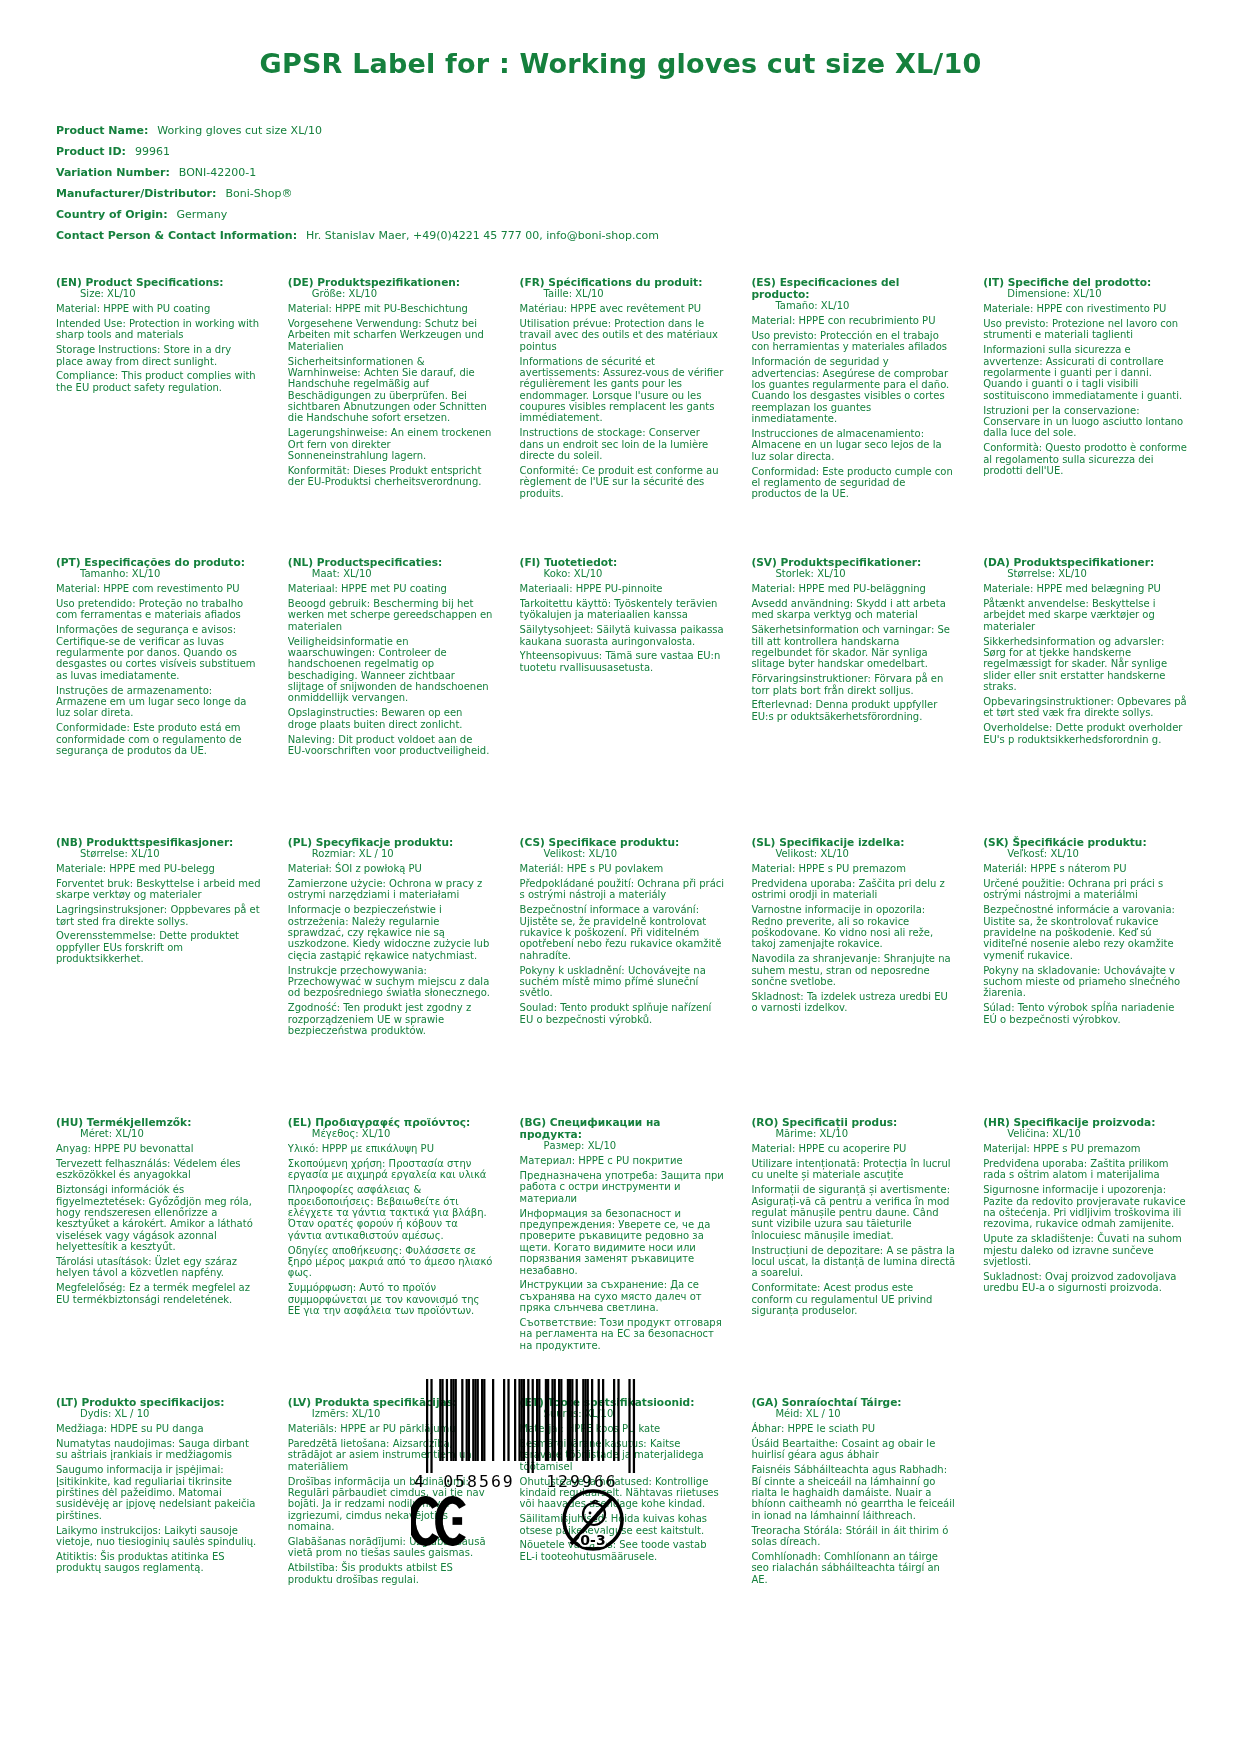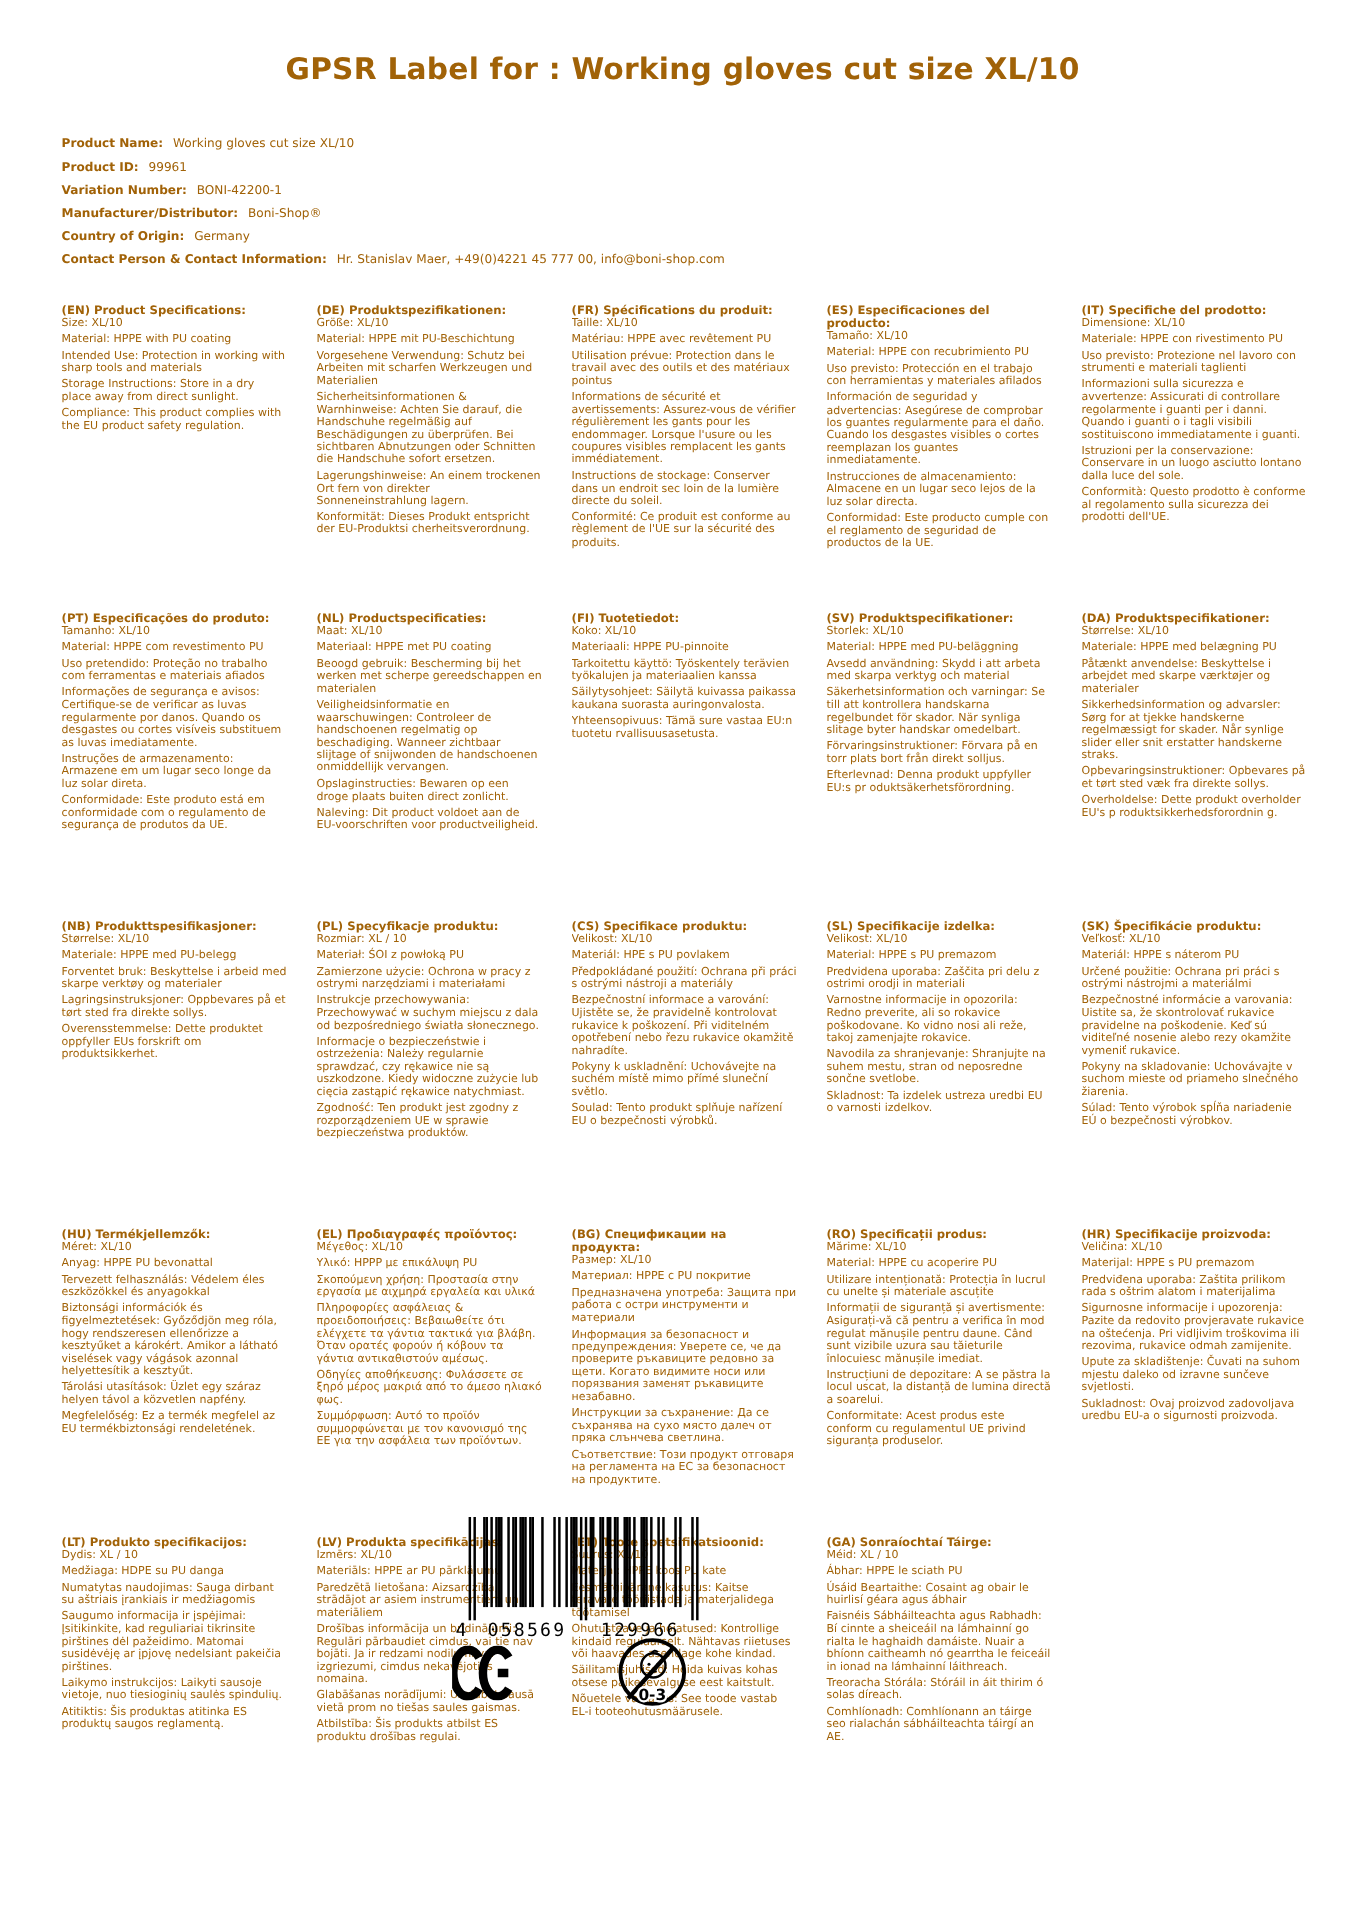--- a/index.html
+++ b/index.html
@@ -1,39 +1,39 @@
 <!DOCTYPE html>
 <html><head>
 <meta charset="utf-8">
 <style>
   * { box-sizing: border-box; }
   html, body { margin: 0; padding: 0; background: #fff; }
   .page {
     position: relative; width: 1241px; height: 1754px;
-    background: #ffffff; color: #a16207;
+    background: #ffffff; color: #15803d;
     font-family: "DejaVu Sans", "Liberation Sans", sans-serif;
     overflow: hidden;
     text-decoration: underline;
   }
   .title {
     position: absolute; top: 48px; left: 0; right: 0;
     text-align: center; font-size: 27px; font-weight: 700; letter-spacing: .2px;
   }
   .product-info { position: absolute; left: 56px; top: 120px; font-size: 11px; }
   .pi-row { height: 21px; line-height: 21px; white-space: nowrap; }
   .pi-label { font-weight: 700; padding-right: 9px; }
   .specs-grid {
     position: absolute; left: 56px; top: 276px; width: 1132px;
     display: grid; grid-template-columns: repeat(5, 1fr);
     column-gap: 27px; grid-auto-rows: 280px; align-items: start;
   }
   .spec-block { font-size: 10px; line-height: 1.14; overflow: hidden; max-height: 278px; }
   .spec-title { font-weight: 700; font-size: 10.6px; }
   .spec-para { margin-top: 3.5px; word-wrap: break-word; }
-  .spec-para.first { margin-top: 0; }
+  .spec-para.first { margin-top: 0; margin-left: 24px; }
   .barcode { position: absolute; left: 412px; top: 1379px; }
   .barcode svg rect { fill: #000; }
   .barcode text { font-family: "DejaVu Sans Mono", monospace; font-size: 16.5px; letter-spacing: 2px; fill: #000; }
   .ce-mark { position: absolute; left: 411px; top: 1496px; }
   .age-mark { position: absolute; left: 559px; top: 1484px; }
 </style>
 </head>
 <body>
 
 <div class="page">
@@ -156,22 +156,22 @@
         <div class="spec-para">Materiale: HPPE med PU-belegg</div>
         <div class="spec-para">Forventet bruk: Beskyttelse i arbeid med skarpe verktøy og materialer</div>
         <div class="spec-para">Lagringsinstruksjoner: Oppbevares på et tørt sted fra direkte sollys.</div>
         <div class="spec-para">Overensstemmelse: Dette produktet oppfyller EUs forskrift om produktsikkerhet.</div>
       </div>
       <div class="spec-block">
         <div class="spec-title">(PL) Specyfikacje produktu:</div>
         <div class="spec-para first">Rozmiar: XL / 10</div>
         <div class="spec-para">Materiał: ŚOI z powłoką PU</div>
         <div class="spec-para">Zamierzone użycie: Ochrona w pracy z ostrymi narzędziami i materiałami</div>
+        <div class="spec-para">Informacje o bezpieczeństwie i ostrzeżenia: Należy regularnie sprawdzać, czy rękawice nie są uszkodzone. Kiedy widoczne zużycie lub cięcia zastąpić rękawice natychmiast.</div>
         <div class="spec-para">Instrukcje przechowywania: Przechowywać w suchym miejscu z dala od bezpośredniego światła słonecznego.</div>
-        <div class="spec-para">Informacje o bezpieczeństwie i ostrzeżenia: Należy regularnie sprawdzać, czy rękawice nie są uszkodzone. Kiedy widoczne zużycie lub cięcia zastąpić rękawice natychmiast.</div>
         <div class="spec-para">Zgodność: Ten produkt jest zgodny z rozporządzeniem UE w sprawie bezpieczeństwa produktów.</div>
       </div>
       <div class="spec-block">
         <div class="spec-title">(CS) Specifikace produktu:</div>
         <div class="spec-para first">Velikost: XL/10</div>
         <div class="spec-para">Materiál: HPE s PU povlakem</div>
         <div class="spec-para">Předpokládané použití: Ochrana při práci s ostrými nástroji a materiály</div>
         <div class="spec-para">Bezpečnostní informace a varování: Ujistěte se, že pravidelně kontrolovat rukavice k poškození. Při viditelném opotřebení nebo řezu rukavice okamžitě nahradíte.</div>
         <div class="spec-para">Pokyny k uskladnění: Uchovávejte na suchém místě mimo přímé sluneční světlo.</div>
         <div class="spec-para">Soulad: Tento produkt splňuje nařízení EU o bezpečnosti výrobků.</div>

